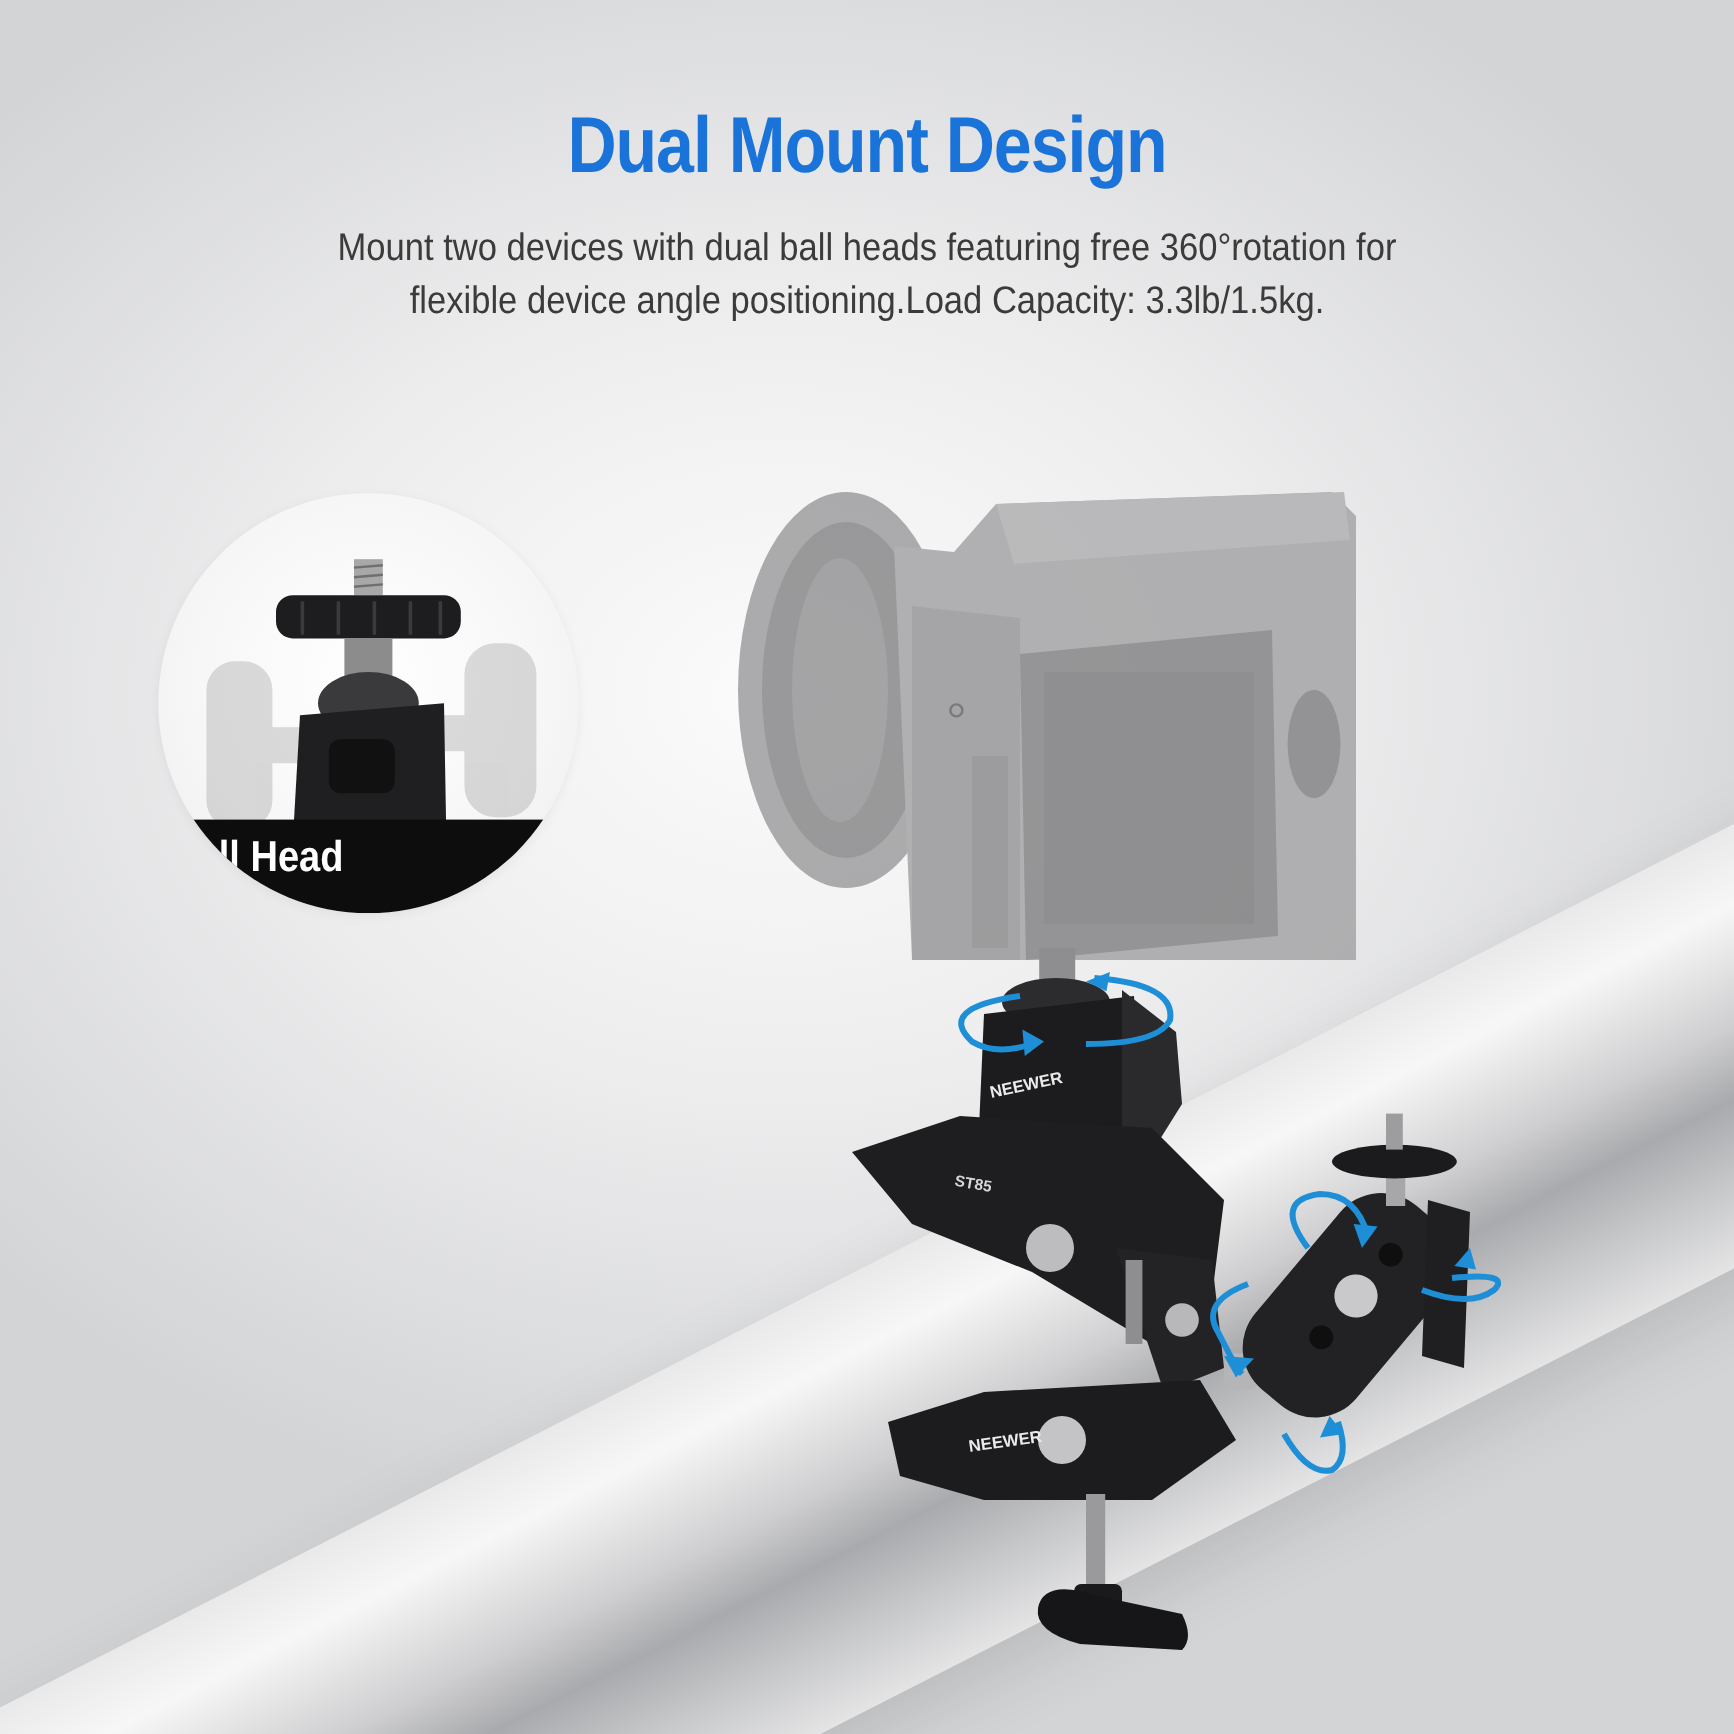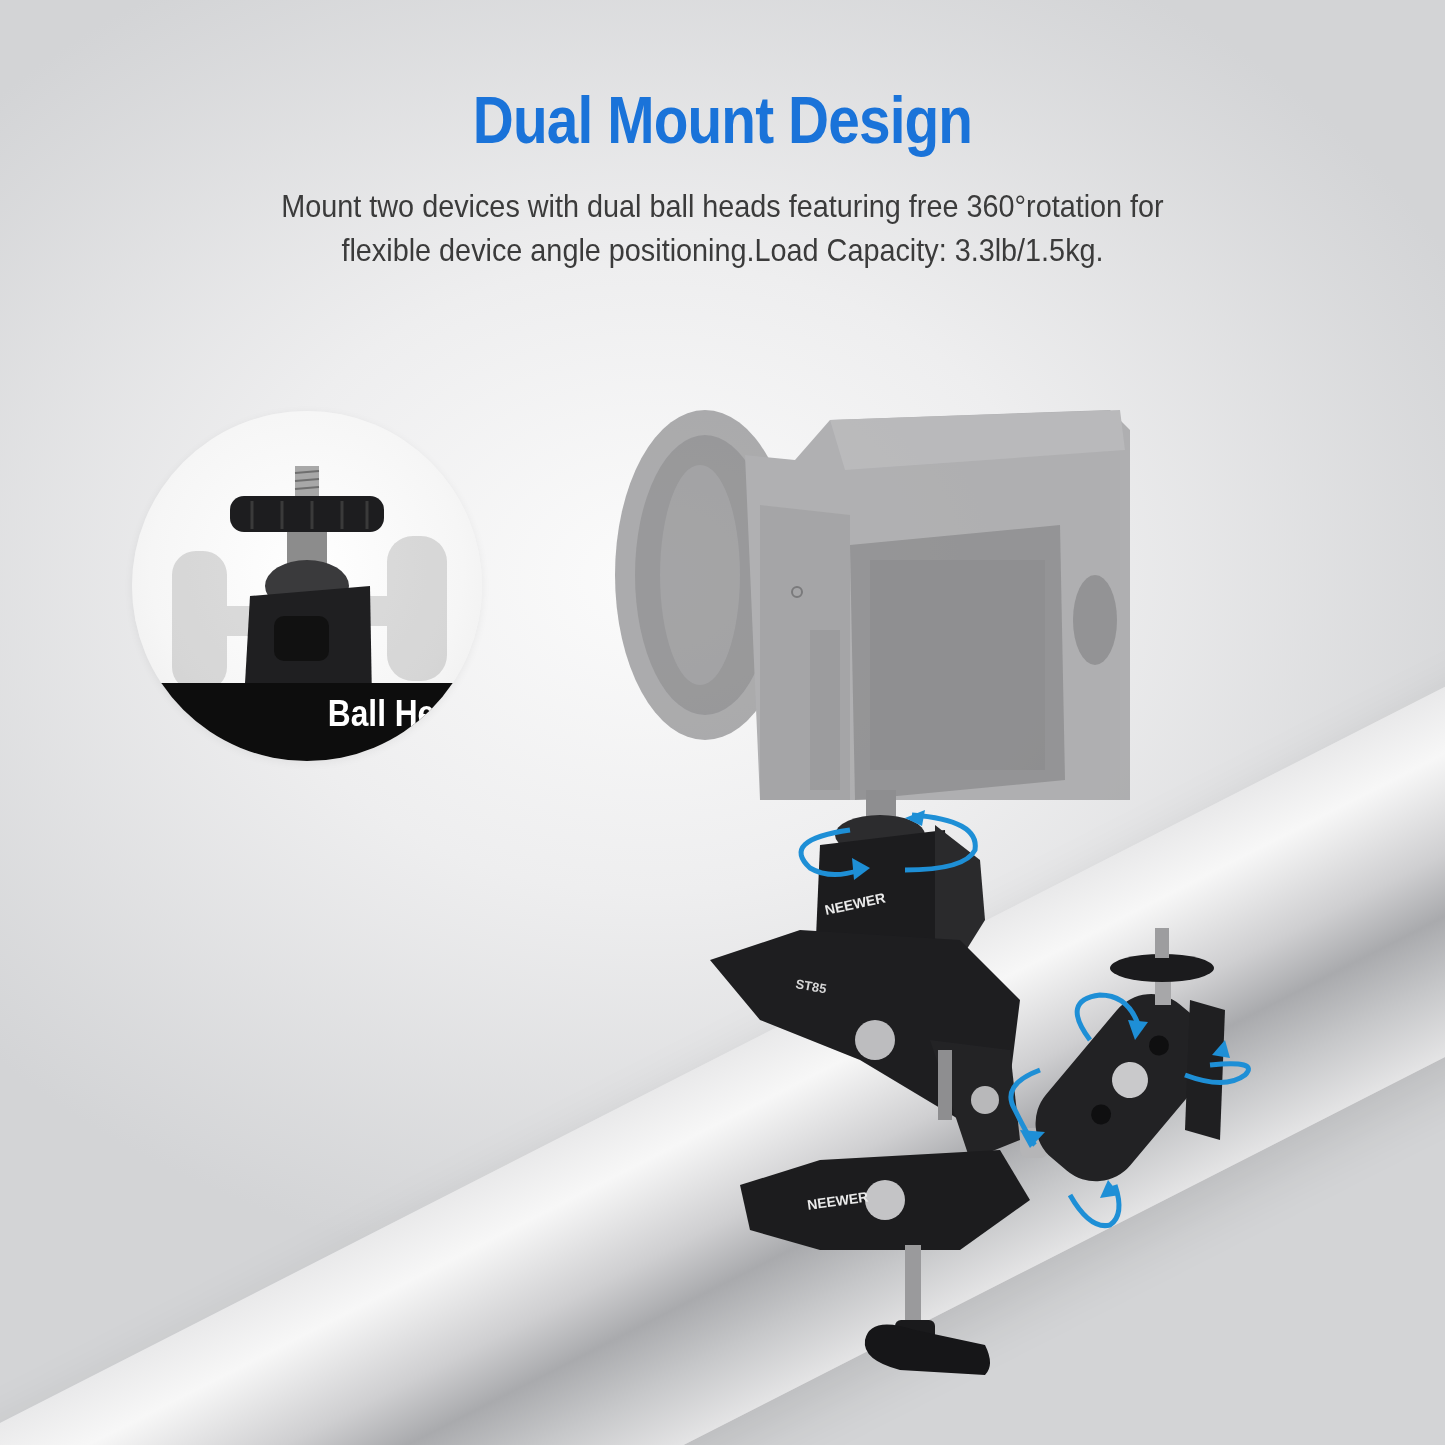--- a/index.html
+++ b/index.html
@@ -29,22 +29,22 @@
   .desc span { display: block; }
 
   .inset {
     position: absolute; width: 350px; height: 350px; border-radius: 50%;
     background: radial-gradient(circle at 50% 45%, #ffffff 0%, #f6f6f6 60%, #eaeaea 100%);
     overflow: hidden; box-shadow: 0 2px 10px rgba(0,0,0,0.06);
   }
   .inset-ballhead { left: 132px; top: 411px; }
   .inset-magicarm { left: 130px; top: 815px; }
   .inset .label-band {
-    position: absolute; left: 0; right: 0; bottom: 0; height: 78px; background: #0d0d0d;
-    display: flex; align-items: flex-start; justify-content: flex-end; padding-top: 10px;
+    position: absolute; left: 0; right: 16px; bottom: 0; height: 78px; background: #0d0d0d;
+    display: flex; align-items: flex-start; justify-content: flex-start; padding-top: 10px;
     box-sizing: border-box;
   }
   .inset .label-band span {
     color: #ffffff; font-weight: 700; font-size: 36px; transform: scaleX(0.88);
   }
 
   .cam { position: absolute; }
   .blue-arrow { stroke: #1e8fd6; fill: none; stroke-width: 5; }
   .blue-head { fill: #1e8fd6; }
 </style>

